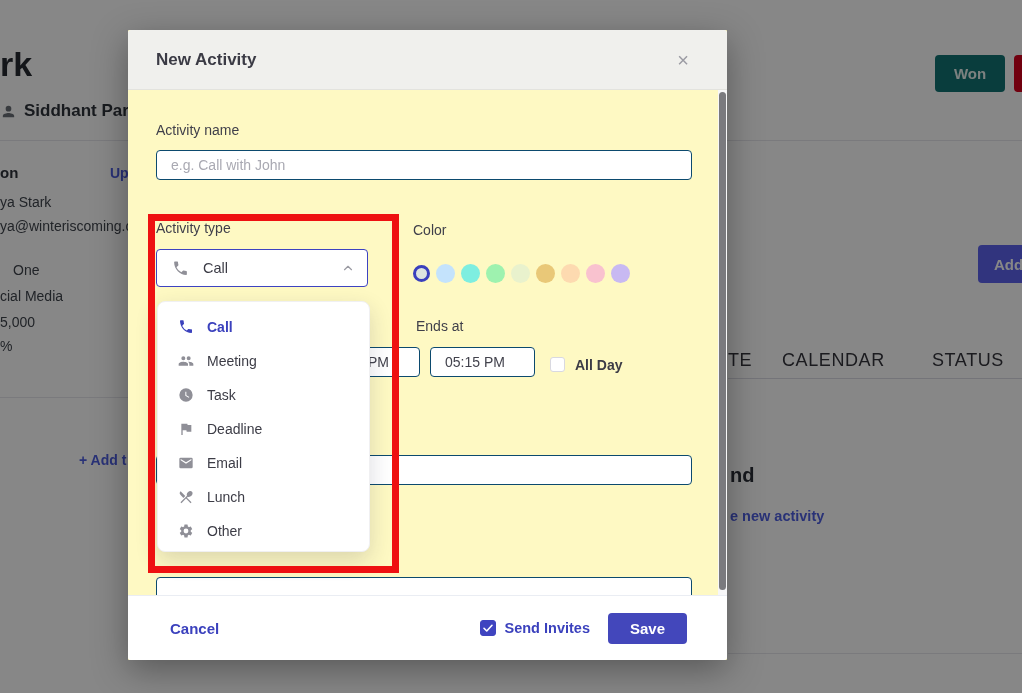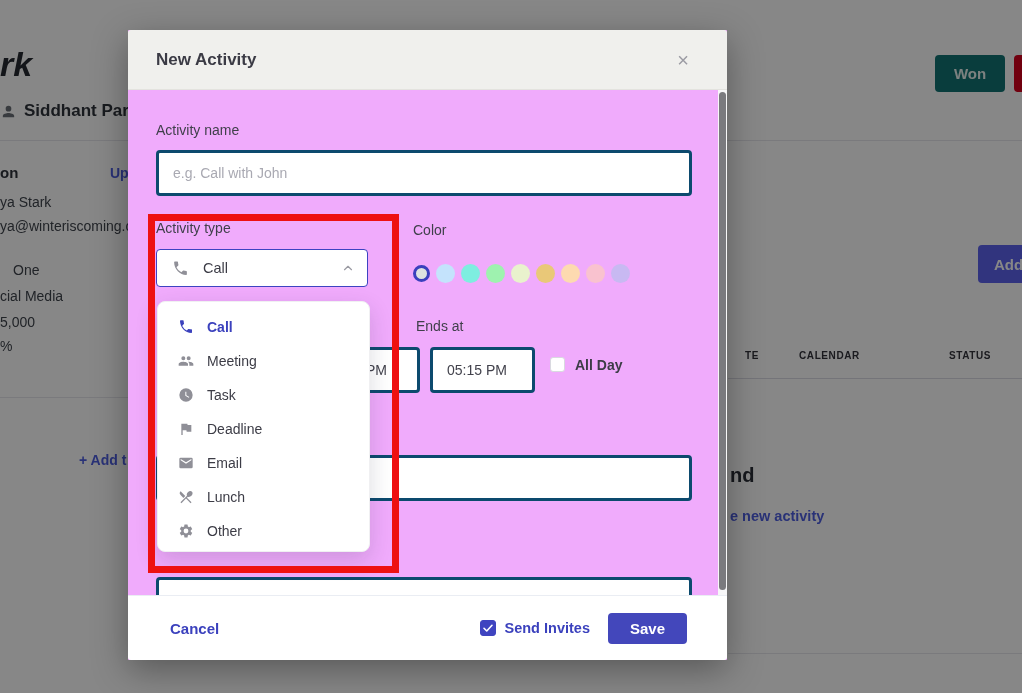--- a/index.html
+++ b/index.html
@@ -16,38 +16,38 @@
   .person-name { font-size:17px; font-weight:700; }
   .hdivider { height:1px; background:#e6e6ec; }
   .section-frag { font-size:15px; font-weight:700; color:#2f333b; }
   .bg-link { color:#4f5fe0; font-size:14px; font-weight:600; }
   .detail-line { position:absolute; font-size:14px; color:#3f444c; white-space:nowrap; }
   .won-btn { position:absolute; left:935px; top:55px; width:70px; height:37px; background:#127474;
              color:#eaf4f1; font-size:15px; font-weight:600; border:none; border-radius:4px; }
   .lost-btn { position:absolute; left:1014px; top:55px; width:30px; height:37px; background:#d6001e; border:none; border-radius:4px; }
   .add-btn { position:absolute; left:978px; top:245px; width:64px; height:38px; background:#5d63ef;
              color:#fff; font-size:15px; font-weight:600; border:none; border-radius:4px; text-align:left; padding-left:16px; }
-  .th-cell { position:absolute; top:350px; font-size:10px; font-weight:700; letter-spacing:.6px; color:#34343c;margin-left:17px; }
+  .th-cell { position:absolute; top:350px; font-size:18px; font-weight:400; letter-spacing:.6px; color:#34343c; }
   .empty-frag { font-size:20px; font-weight:600; color:#2b2f37; }
   .new-act-link { font-size:14.5px; font-weight:600; color:#4f5fe0; }
 
   
   .backdrop { position:absolute; inset:0; background:rgba(0,0,0,0.47); z-index:20; }
 
   
-  .modal { position:absolute; left:128px; top:30px; width:599px; height:630px; background:#f0abfc; z-index:30;
+  .modal { position:absolute; left:128px; top:30px; width:599px; height:630px; background:#fef9c3; z-index:30;
            border-radius:1px; box-shadow:0 10px 35px rgba(0,0,0,.35); }
   .modal-header { position:absolute; top:0; left:0; right:0; height:60px; background:#f0f0ed;
                   border-bottom:1px solid #e3e3de; border-radius:3px 3px 0 0; }
   .modal-title { position:absolute; left:28px; top:0; line-height:60px; font-size:17px; font-weight:700; color:#3b3b45; }
   .modal-close { position:absolute; right:32px; top:18px; width:24px; height:24px; border:none; background:none;
                  font-size:20px; line-height:24px; color:#9b9ba3; cursor:pointer; }
   .modal-body { position:absolute; top:60px; left:0; right:0; bottom:65px; overflow:hidden; }
   .field-label { position:absolute; font-size:14px; color:#3f3f4a; }
-  .txt-input { position:absolute; height:46px; border:3px solid #0c4a6e; border-radius:4px; background:#fff;
+  .txt-input { position:absolute; height:30px; border:1px solid #0c4a6e; border-radius:4px; background:#fff;
                font-family:"Liberation Sans",sans-serif; font-size:14px; color:#42424c; padding:0 14px; outline:none; }
   .txt-input::placeholder { color:#a9a9b2; }
 
   .type-select { position:absolute; left:28px; top:159px; width:212px; height:38px; border:1.5px solid #3d43c1;
                  border-radius:4px; background:#fff; display:flex; align-items:center; cursor:pointer; }
   .type-select .sel-icon { width:17px; height:17px; margin-left:15px; color:#909098; }
   .type-select .sel-text { margin-left:14px; font-size:14.5px; color:#3c3c46; }
   .type-select .chev { position:absolute; right:12px; width:14px; height:14px; color:#9a9aa2; }
 
   .swatch-row { position:absolute; left:285px; top:171px; display:flex; align-items:center; gap:6px; height:24px; }
@@ -79,21 +79,21 @@
 
   
   .annotation { position:absolute; left:148px; top:214px; width:251px; height:359px; border:7px solid #ee1111; z-index:40; }
 </style>
 </head>
 <body>
 
 <div class="screen">
 
   <div class="bg">
-    <div class="abs lead-title" style="left:0;top:45px;font-style:italic;">rk</div>
+    <div class="abs lead-title" style="left:0;top:45px;">rk</div>
 
     <div class="abs person-row" style="left:0;top:101px;">
       <span class="picon">
         <svg viewBox="0 0 24 24" fill="currentColor">
             <path d="M12 12a4 4 0 100-8 4 4 0 000 8zm0 2c-2.67 0-8 1.34-8 4v2h16v-2c0-2.66-5.33-4-8-4z"></path>
           </svg>
       </span>
       <span class="person-name">Siddhant Parya</span>
     </div>
 

